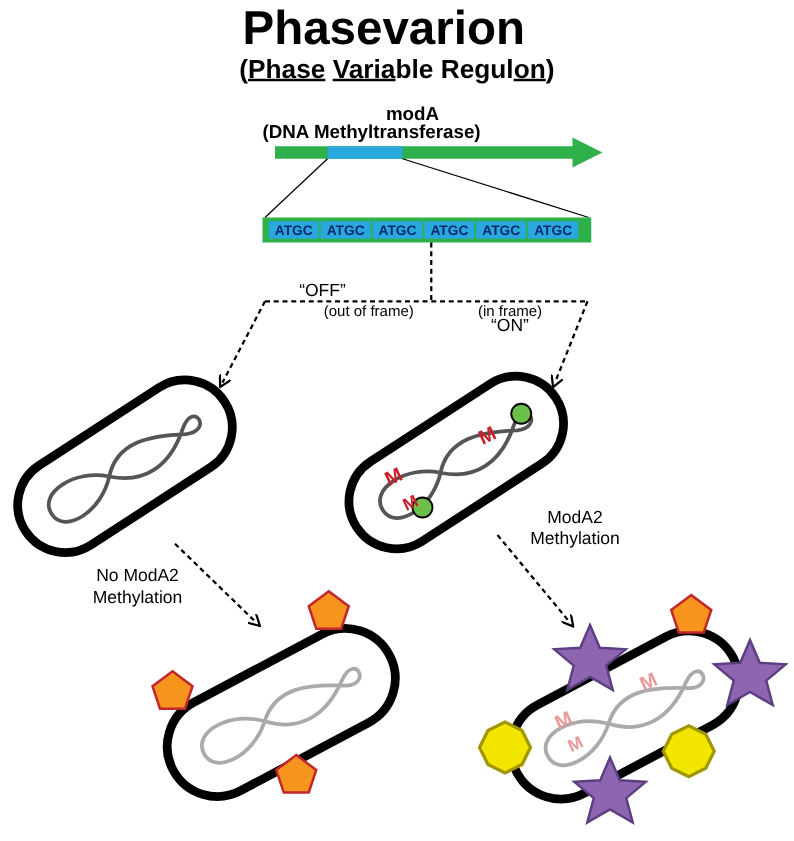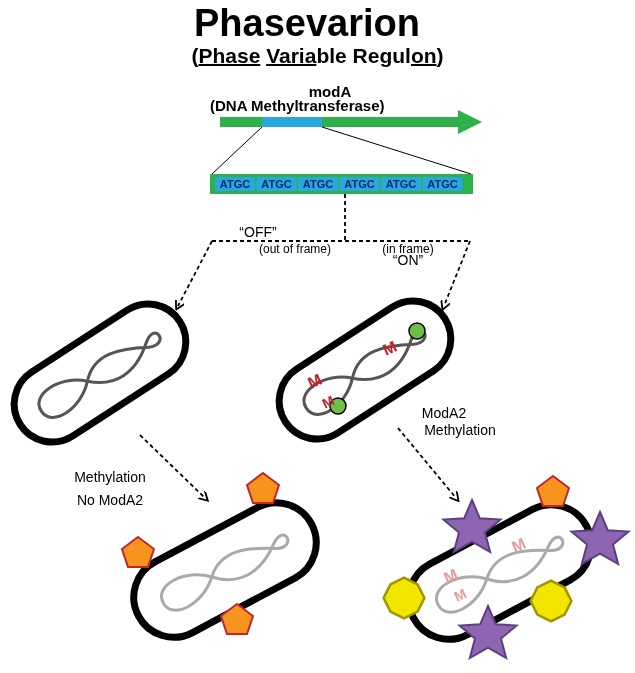--- a/index.html
+++ b/index.html
@@ -103,16 +103,16 @@
   <polygon points="488,612 494,626 510,627 498,637 502,652 488,644 474,652 478,637 466,627 482,626" fill="#8e65b0" stroke="#5b3f80" stroke-width="1.5" transform="translate(488,632) scale(1.3) translate(-488,-632)"></polygon>
   <polygon points="396,590 404,586 412,590 416,598 412,606 404,610 396,606 392,598" fill="#f2e600" stroke="#a09600" stroke-width="1.5" transform="translate(404,598) scale(1.7) translate(-404,-598)"></polygon>
   <polygon points="543,593 551,589 559,593 563,601 559,609 551,613 543,609 539,601" fill="#f2e600" stroke="#a09600" stroke-width="1.5" transform="translate(551,601) scale(1.7) translate(-551,-601)"></polygon>
 </svg>
 
 <div class="label" style="top:224px; left:228px; width:60px;">“OFF”</div>
 <div class="sublabel" style="top:242px; left:231px; width:86px;margin-left:21px;">(out of frame)</div>
 <div class="label" style="top:212px; left:378px; width:60px;margin-top:40px;">“ON”</div>
 <div class="sublabel" style="top:242px; left:372px; width:72px;">(in frame)</div>
 
-<div class="label" style="top:452px; left:50px; width:120px;margin-top:40px;">No ModA2</div>
+<div class="label" style="top:452px; left:50px; width:120px;">No ModA2</div>
 <div class="label" style="top:469px; left:50px; width:120px;">Methylation</div>
-<div class="label" style="top:405px; left:389px; width:110px;">ModA2</div>
+<div class="label" style="top:405px; left:405px; width:110px;">ModA2</div>
 <div class="label" style="top:422px; left:405px; width:110px;">Methylation</div>
 
 </body></html>

